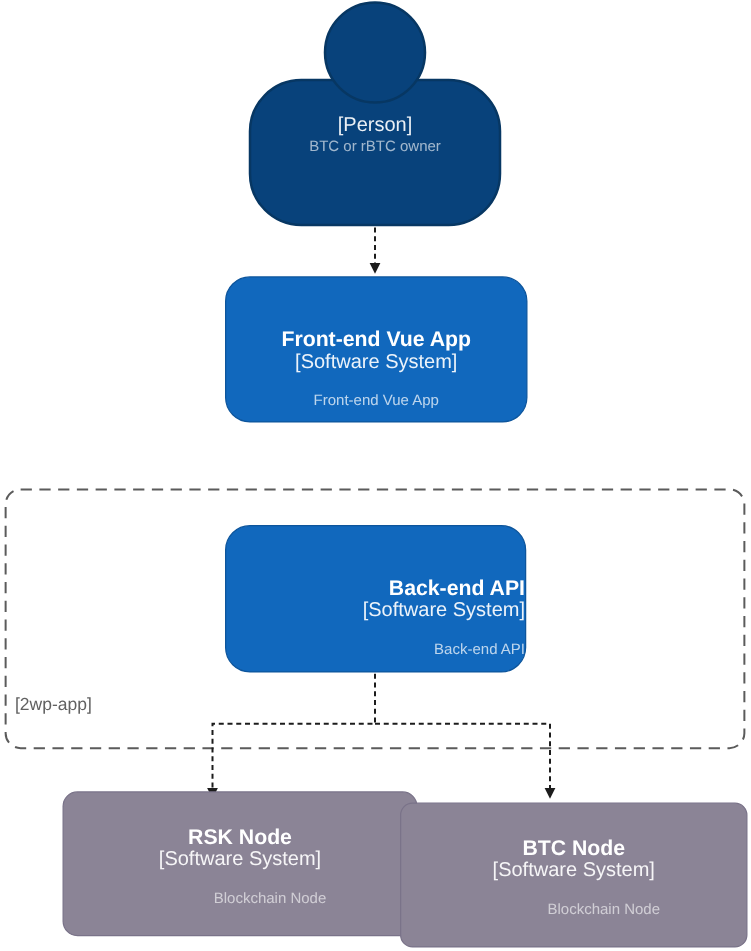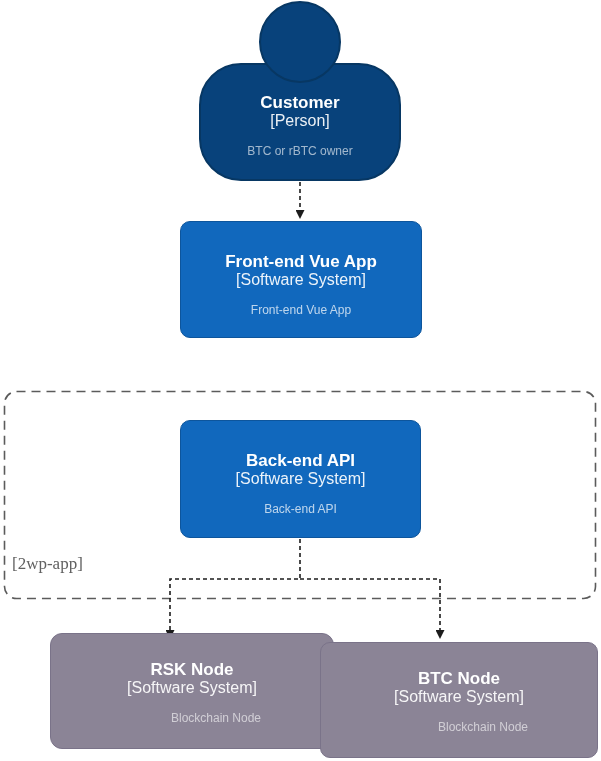--- a/index.html
+++ b/index.html
@@ -78,62 +78,61 @@
   }
   .person-body{
     left:199px; top:63px;
     width:202px; height:118px;
     border-radius:42px;
     background:var(--person-fill,#08427b);
     border:2px solid var(--person-stroke,#073763);
     padding-top:28px;
     z-index:2;
   }
-  .person-body .el-desc{ margin-top:14px; color:rgba(255,255,255,0.62); }
+  .person-body .el-desc{ margin-top:0; color:rgba(255,255,255,0.62); }
 
   .system{
     background:var(--system-fill,#1168bd);
     border:1px solid var(--system-stroke,#0d559c);
-    border-radius:10px;
-    padding-top:30px;
+    border-radius:20px;
+    padding-top:40px;
     z-index:2;
   }
   .system .el-desc{ color:rgba(255,255,255,0.72); }
 
   .node{
     background:var(--node-fill,#8b8496);
     border:1px solid var(--node-stroke,#7a7389);
     border-radius:10px;
     padding-top:26px;
     z-index:2;
   }
   .node .el-desc{ color:rgba(255,255,255,0.6);margin-left:48px; }
 
   .frontend{ left:180px; top:221px; width:242px; height:117px; }
-  .backend { left:180px; top:420px; width:241px; height:118px; }
+  .backend { left:180px; top:420px; width:241px; height:118px;text-align:right; }
   .rsk     { left:50px;  top:633px; width:284px; height:116px;border-radius:12px; }
   .btc     { left:320px; top:642px; width:278px; height:116px; }
 
   .boundary-label{
     position:absolute;
     left:12px; top:556px;
     text-align:left;
     z-index:2;
   }
   .boundary-title{
     font-size:16px;
     font-weight:bold;
     line-height:20px;
     color:#2f2f2f;
   }
   .boundary-meta{
-    font-size:17px;
+    font-size:14px;
     line-height:15px;
     color:#616161;
-    font-family:Liberation Serif, serif;
   }
 </style>
 </head>
 <body>
 
 <div class="canvas">
 
   <svg class="connectors" width="601" height="761" viewBox="0 0 601 761" xmlns="http://www.w3.org/2000/svg">
     <defs>
       <marker id="arrow" viewBox="0 0 9 9" refX="7" refY="4.5" markerWidth="9" markerHeight="9" orient="auto" markerUnits="userSpaceOnUse">
@@ -145,21 +144,20 @@
 
     <path class="line" d="M300,182 L300,217" marker-end="url(#arrow)"></path>
 
     <path class="line" d="M300,539 L300,579 L170,579 L170,637" marker-end="url(#arrow)"></path>
 
     <path class="line" d="M300,579 L440,579 L440,637" marker-end="url(#arrow)"></path>
   </svg>
 
   <div class="person-head"></div>
   <div class="el person-body">
-    <div class="el-name">Customer</div>
     <div class="el-meta">[Person]</div>
     <div class="el-desc">BTC or rBTC owner</div>
   </div>
 
   <div class="el system frontend">
     <div class="el-name">Front-end Vue App</div>
     <div class="el-meta">[Software System]</div>
     <div class="el-desc">Front-end Vue App</div>
   </div>
 

